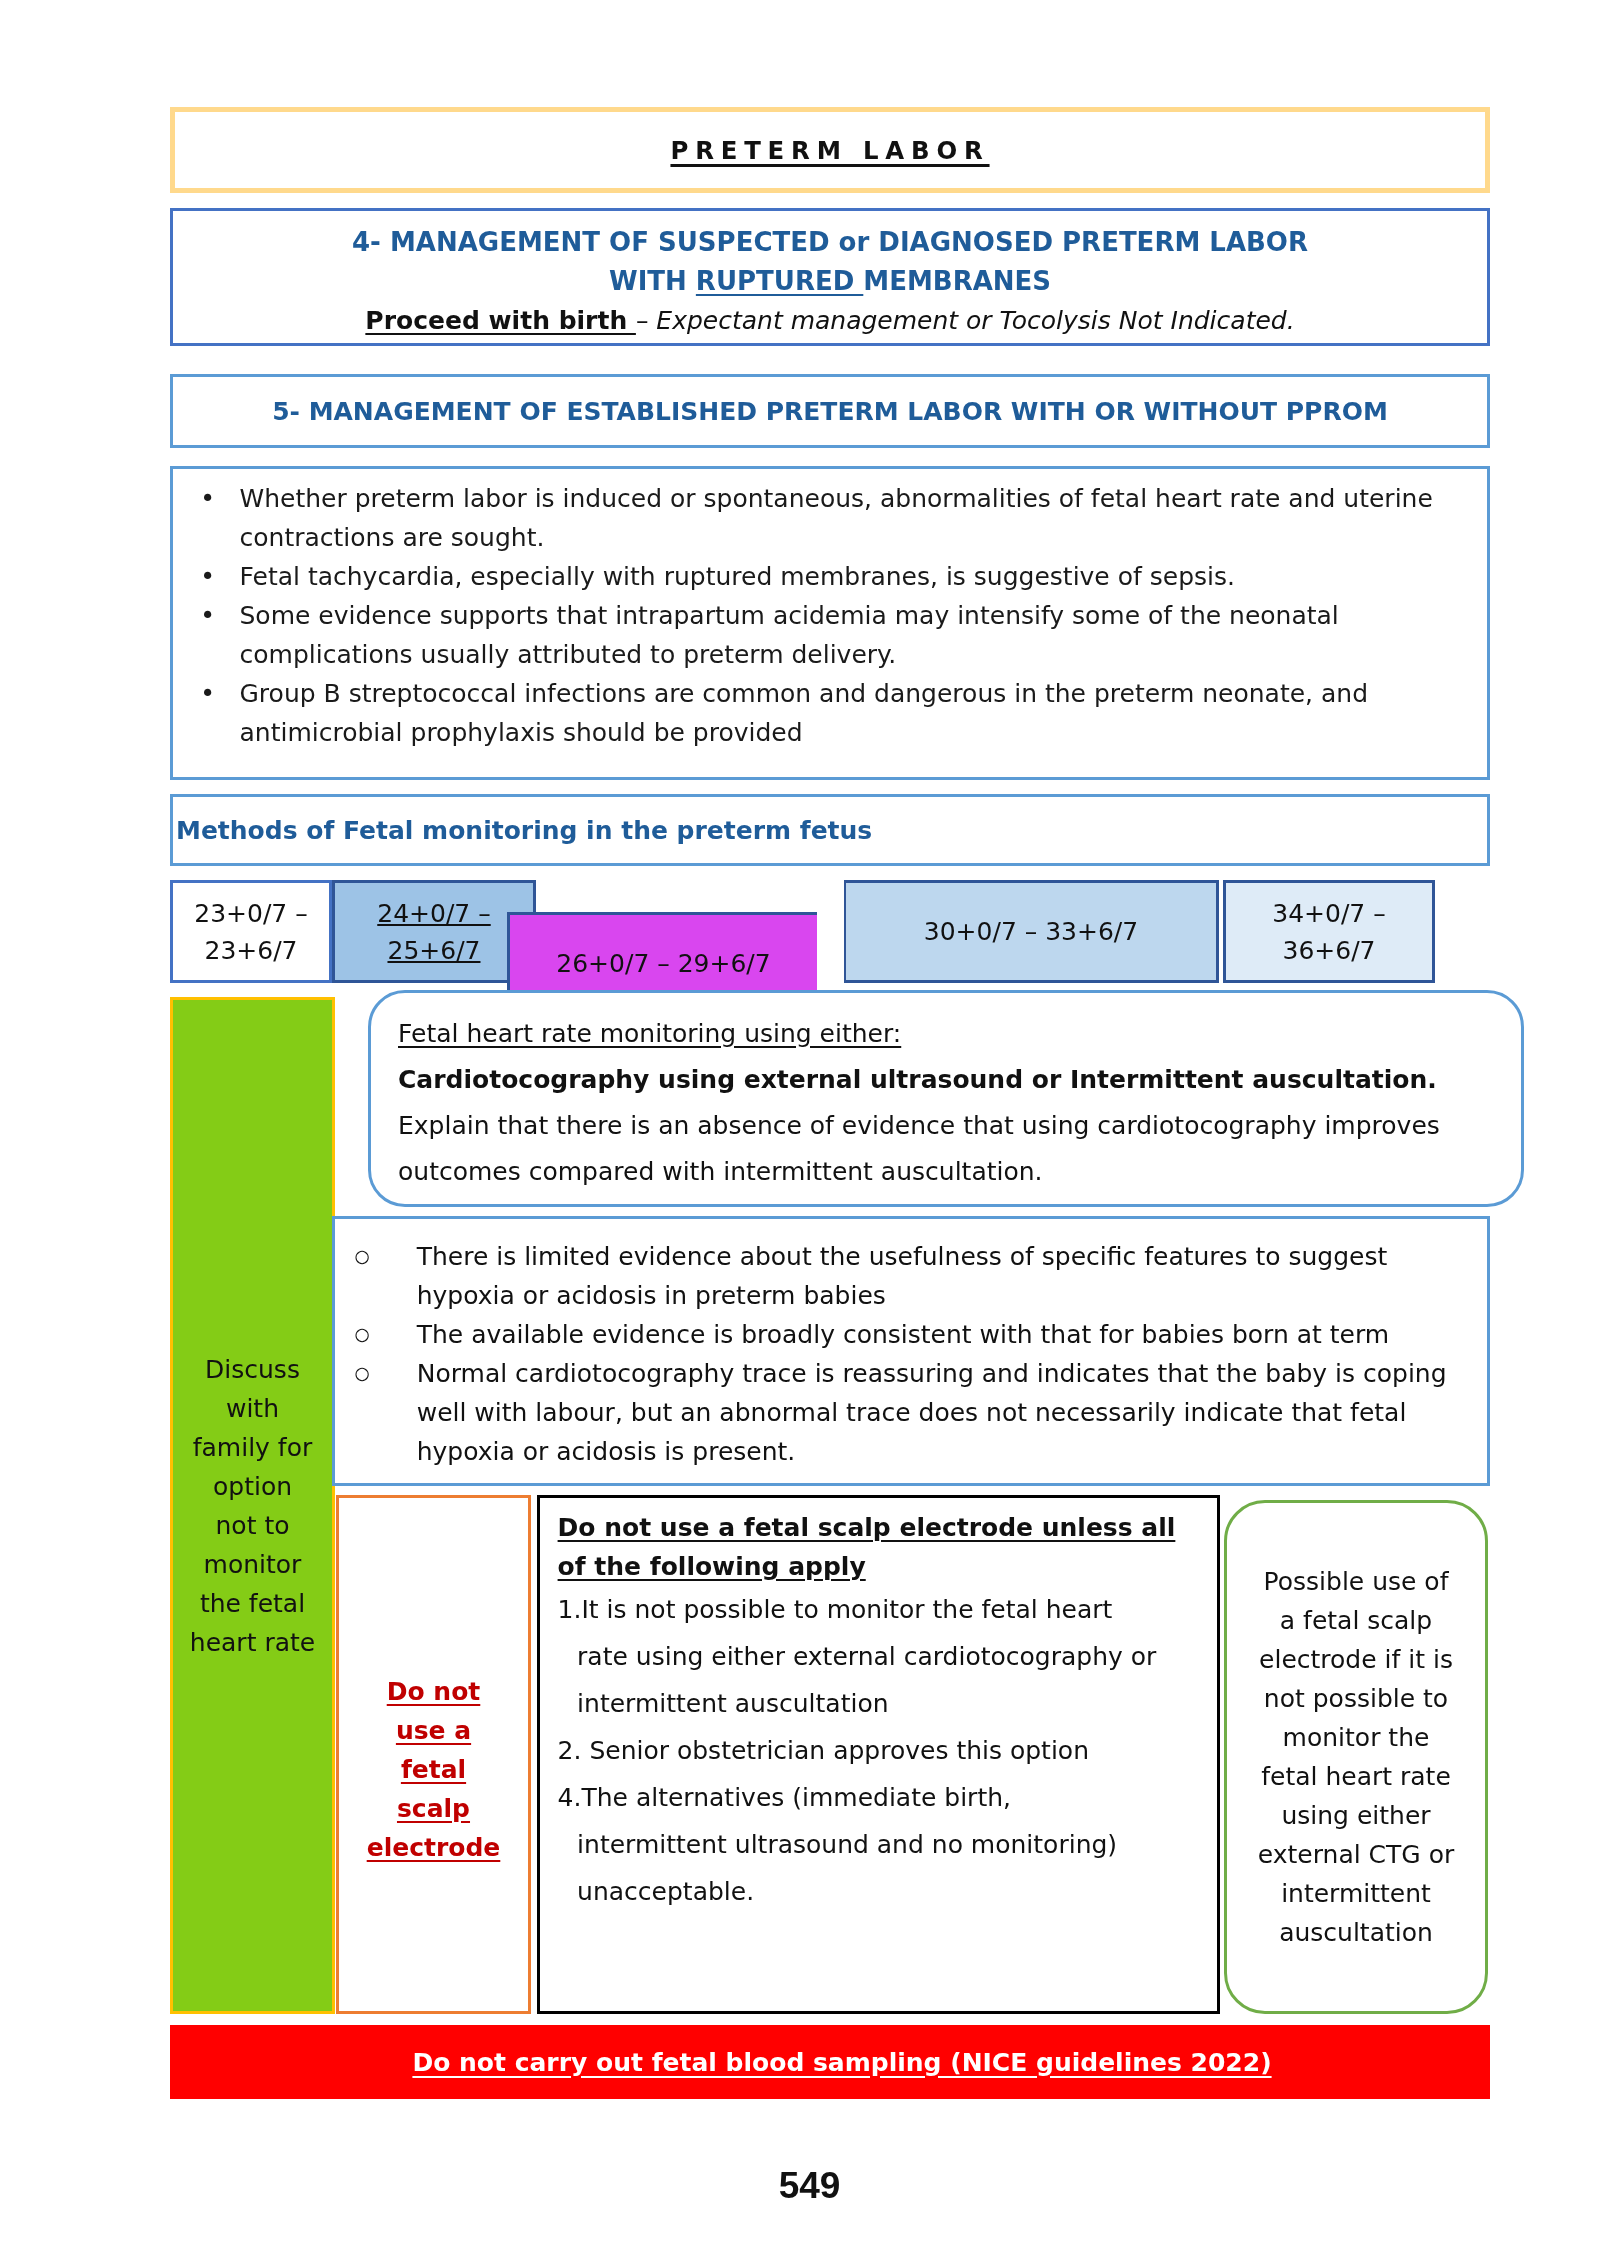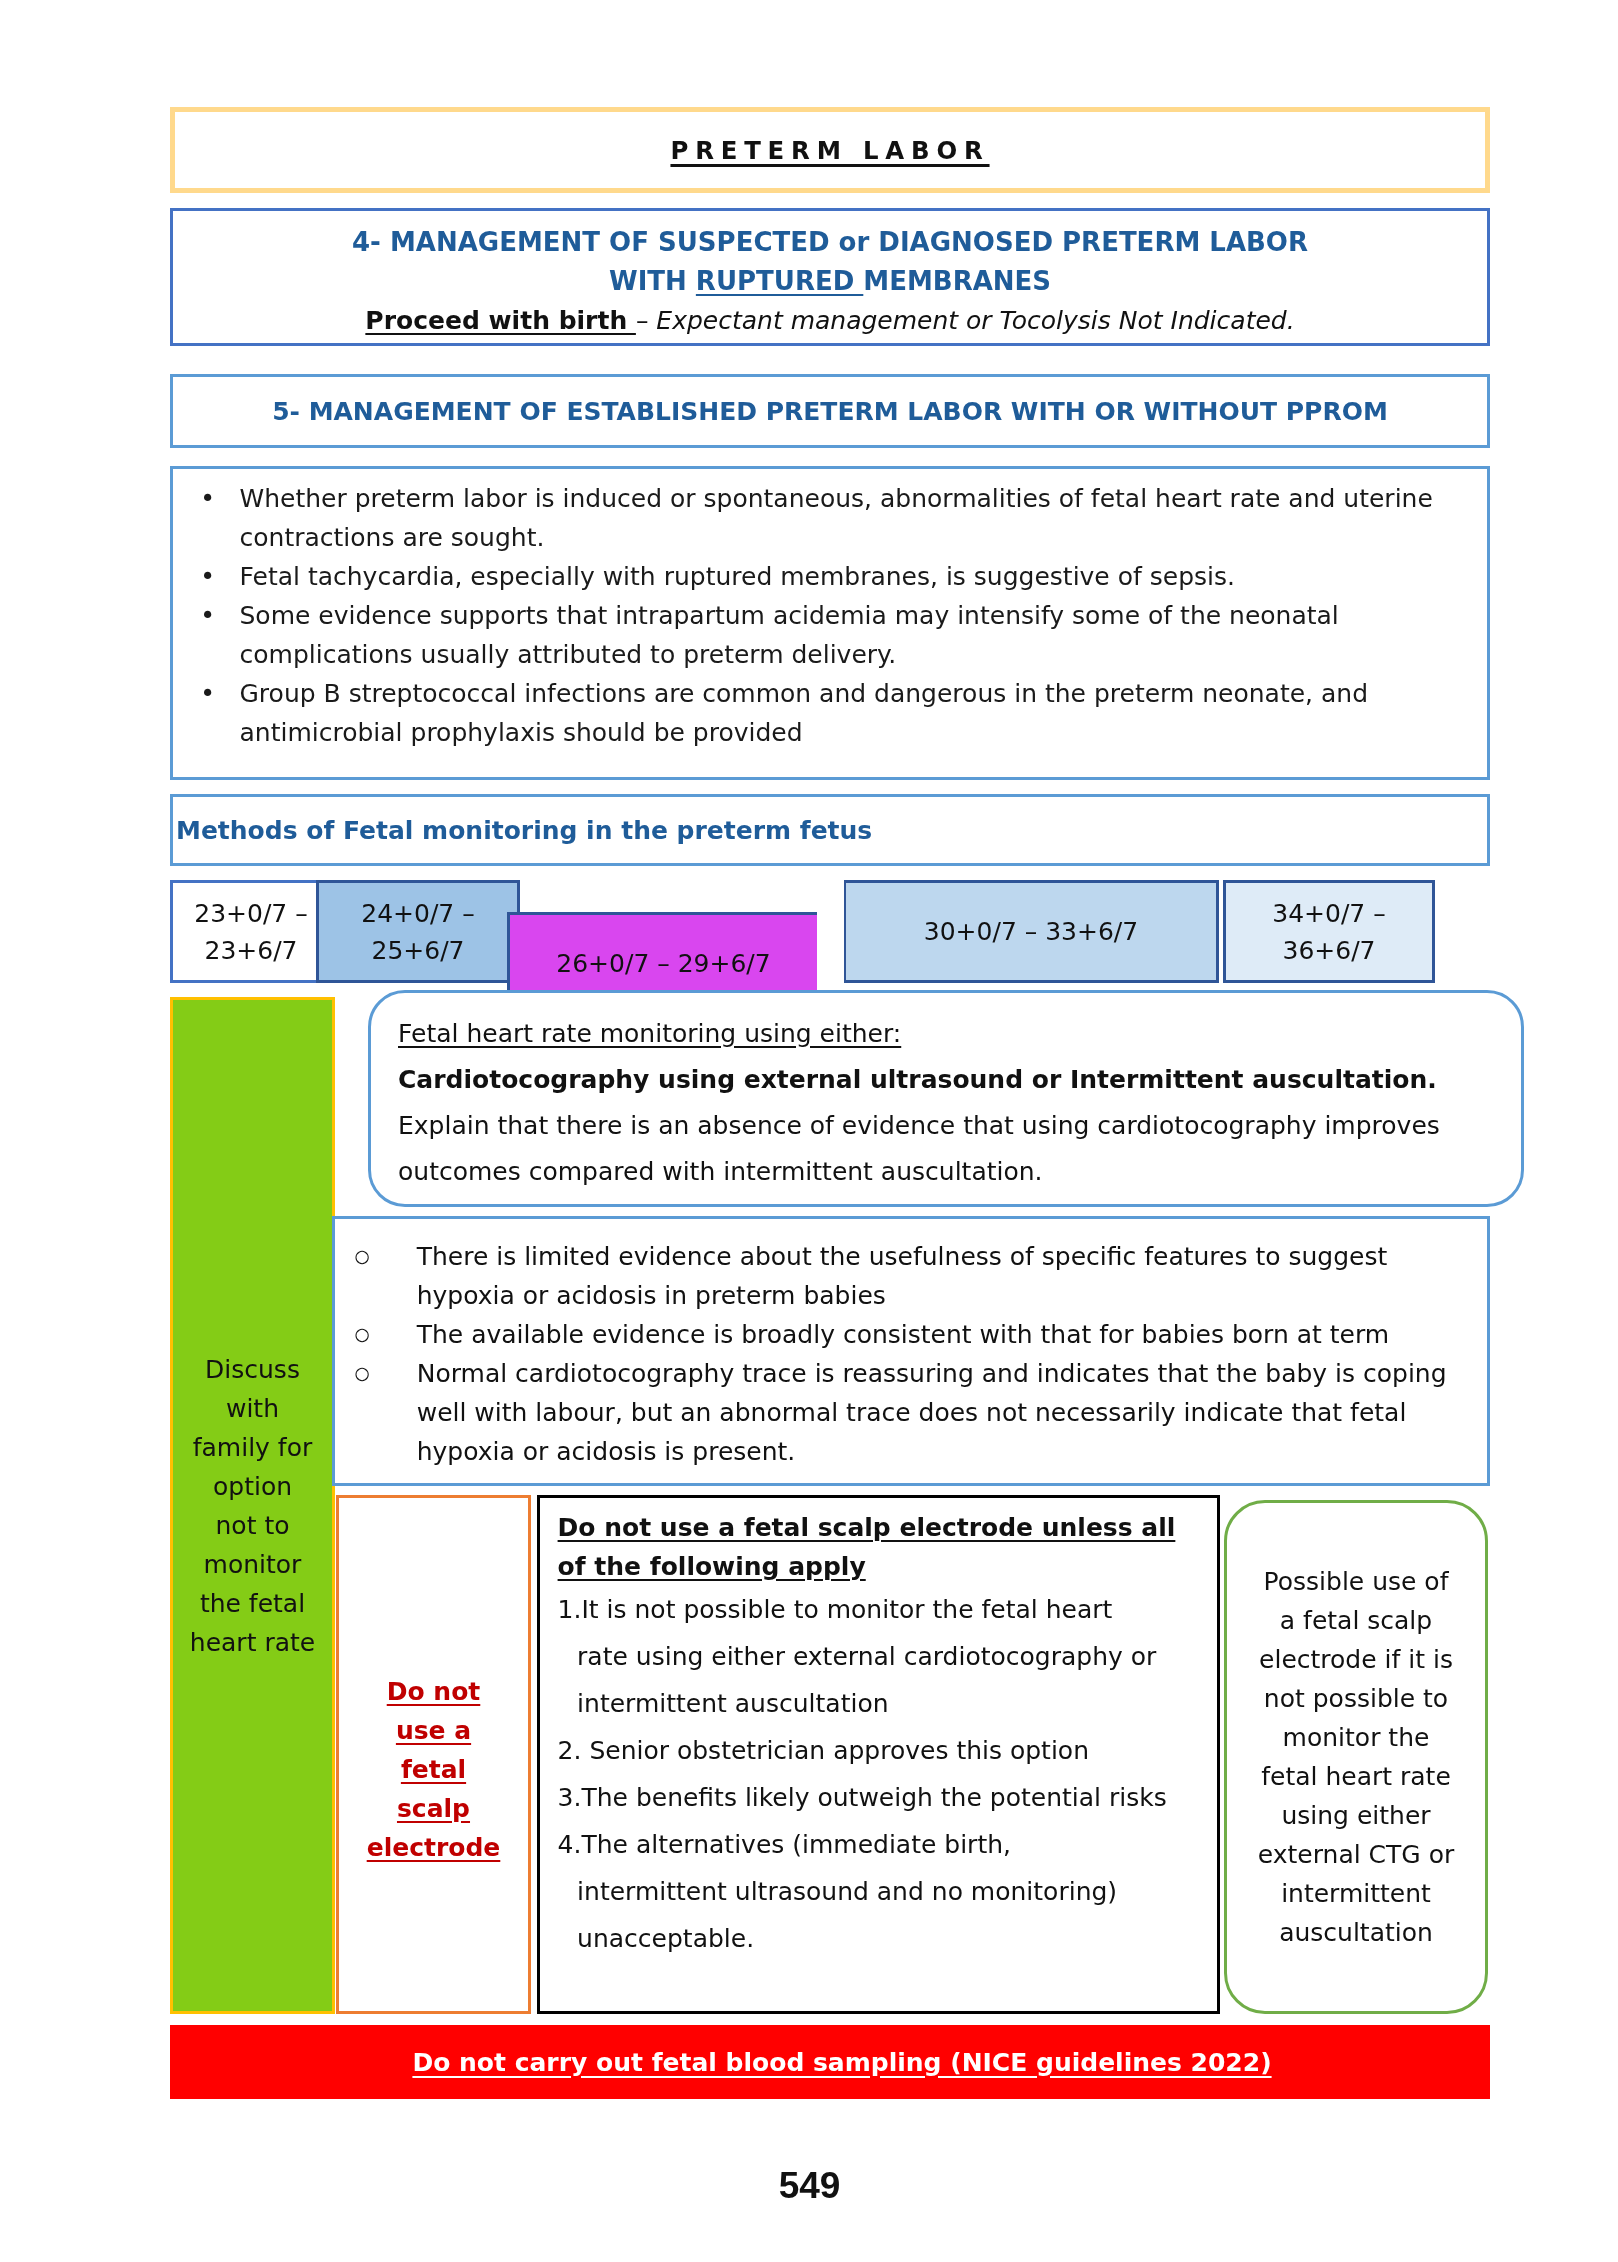--- a/index.html
+++ b/index.html
@@ -35,21 +35,21 @@
 
   
   #methods-box { left: 170px; top: 794px; width: 1320px; height: 72px; border: 3.9px solid #5B9BD5; background:#fff;
                  display:flex; align-items:center; padding-left: 3px; }
   #methods-box .blue-head { font-size: 25px; }
 
   
   .wk { top: 880px; height: 103px; border: 3.9px solid #2F5597; display:flex; align-items:center; justify-content:center;
         text-align:center; font-family:"DejaVu Sans", sans-serif; font-size: 25px; line-height: 37px; color:#111; }
   #wk0 { left: 170px; width: 162px; background:#ffffff; border-color:#4472C4; }
-  #wk1 { left: 316px; width: 204px; background:#9DC3E6; }
+  #wk1 { left: 332px; width: 204px; background:#9DC3E6;text-decoration:underline; }
   #wk2 { left: 507px; width: 310px; background:#d946ef; border-right: none; margin-top: 32px; }
   #wk3 { left: 844px; width: 375px; background:#BDD7EE; border-left: 2px solid #2F5597; }
   #wk4 { left: 1223px; width: 212px; background:#DEEBF7; }
 
   
   #yellow-col { left: 170px; top: 997px; width: 165px; height: 1017px; border: 3.9px solid #FFC000; background:#84cc16;
                 display:flex; align-items:center; justify-content:center; text-align:center; }
   #yellow-text { font-family:"DejaVu Sans", sans-serif; font-size: 25px; line-height: 39px; color:#111; width: 127px; }
 
   
@@ -187,23 +187,20 @@
   <div id="black-head">Do not use a fetal scalp electrode unless all of the following apply</div>
   <div class="bl-item">
     <div>1.It is not possible to monitor the fetal heart</div>
     <div class="bl-cont">rate using either external cardiotocography or</div>
     <div class="bl-cont">intermittent auscultation</div>
   </div>
   <div class="bl-item">
     <div>2. Senior obstetrician approves this option</div>
   </div>
   <div class="bl-item">
-    <div>3.The benefits likely outweigh the potential risks</div>
-  </div>
-  <div class="bl-item">
     <div>4.The alternatives (immediate birth,</div>
     <div class="bl-cont">intermittent ultrasound and no monitoring)</div>
     <div class="bl-cont">unacceptable.</div>
   </div>
 </div>
 
 <div class="abs" id="green-box">
   <div id="green-text">Possible use of a fetal scalp electrode if it is not possible to monitor the fetal heart rate using either external CTG or intermittent auscultation</div>
 </div>
 

